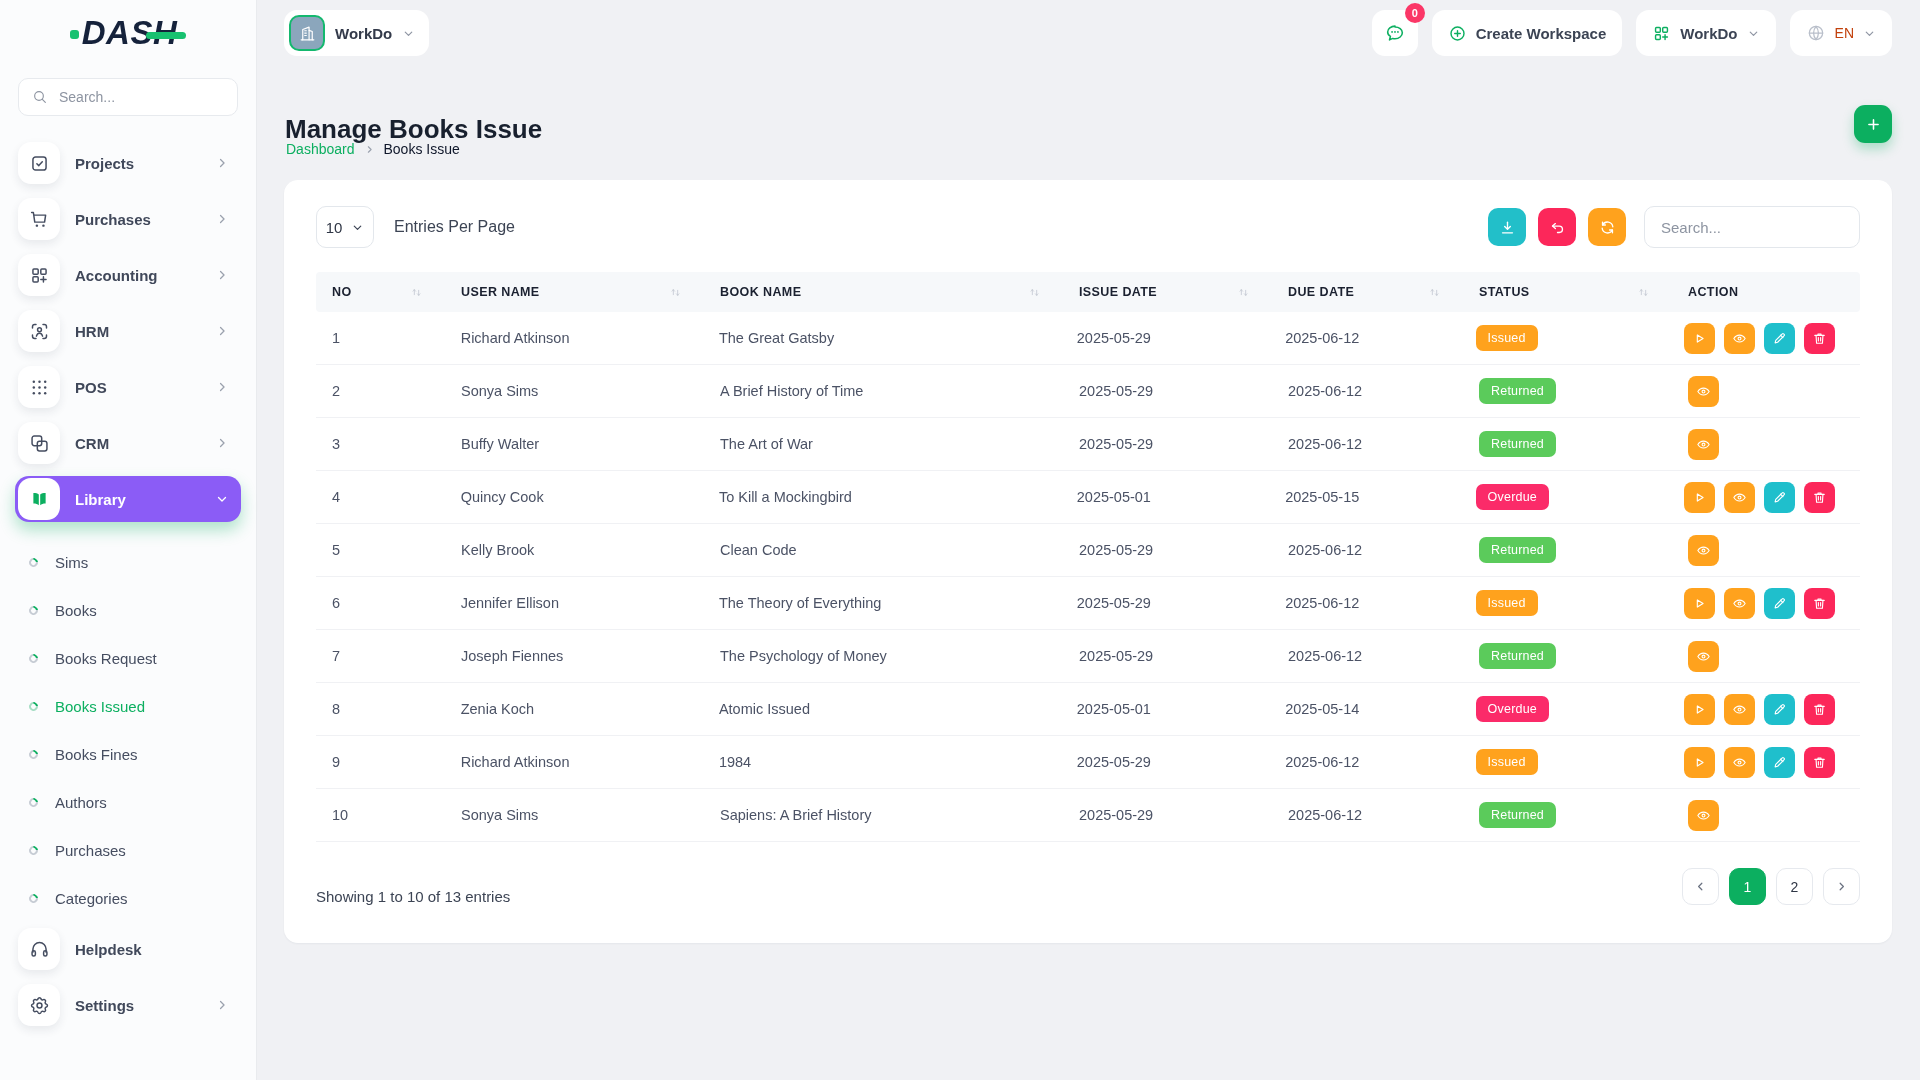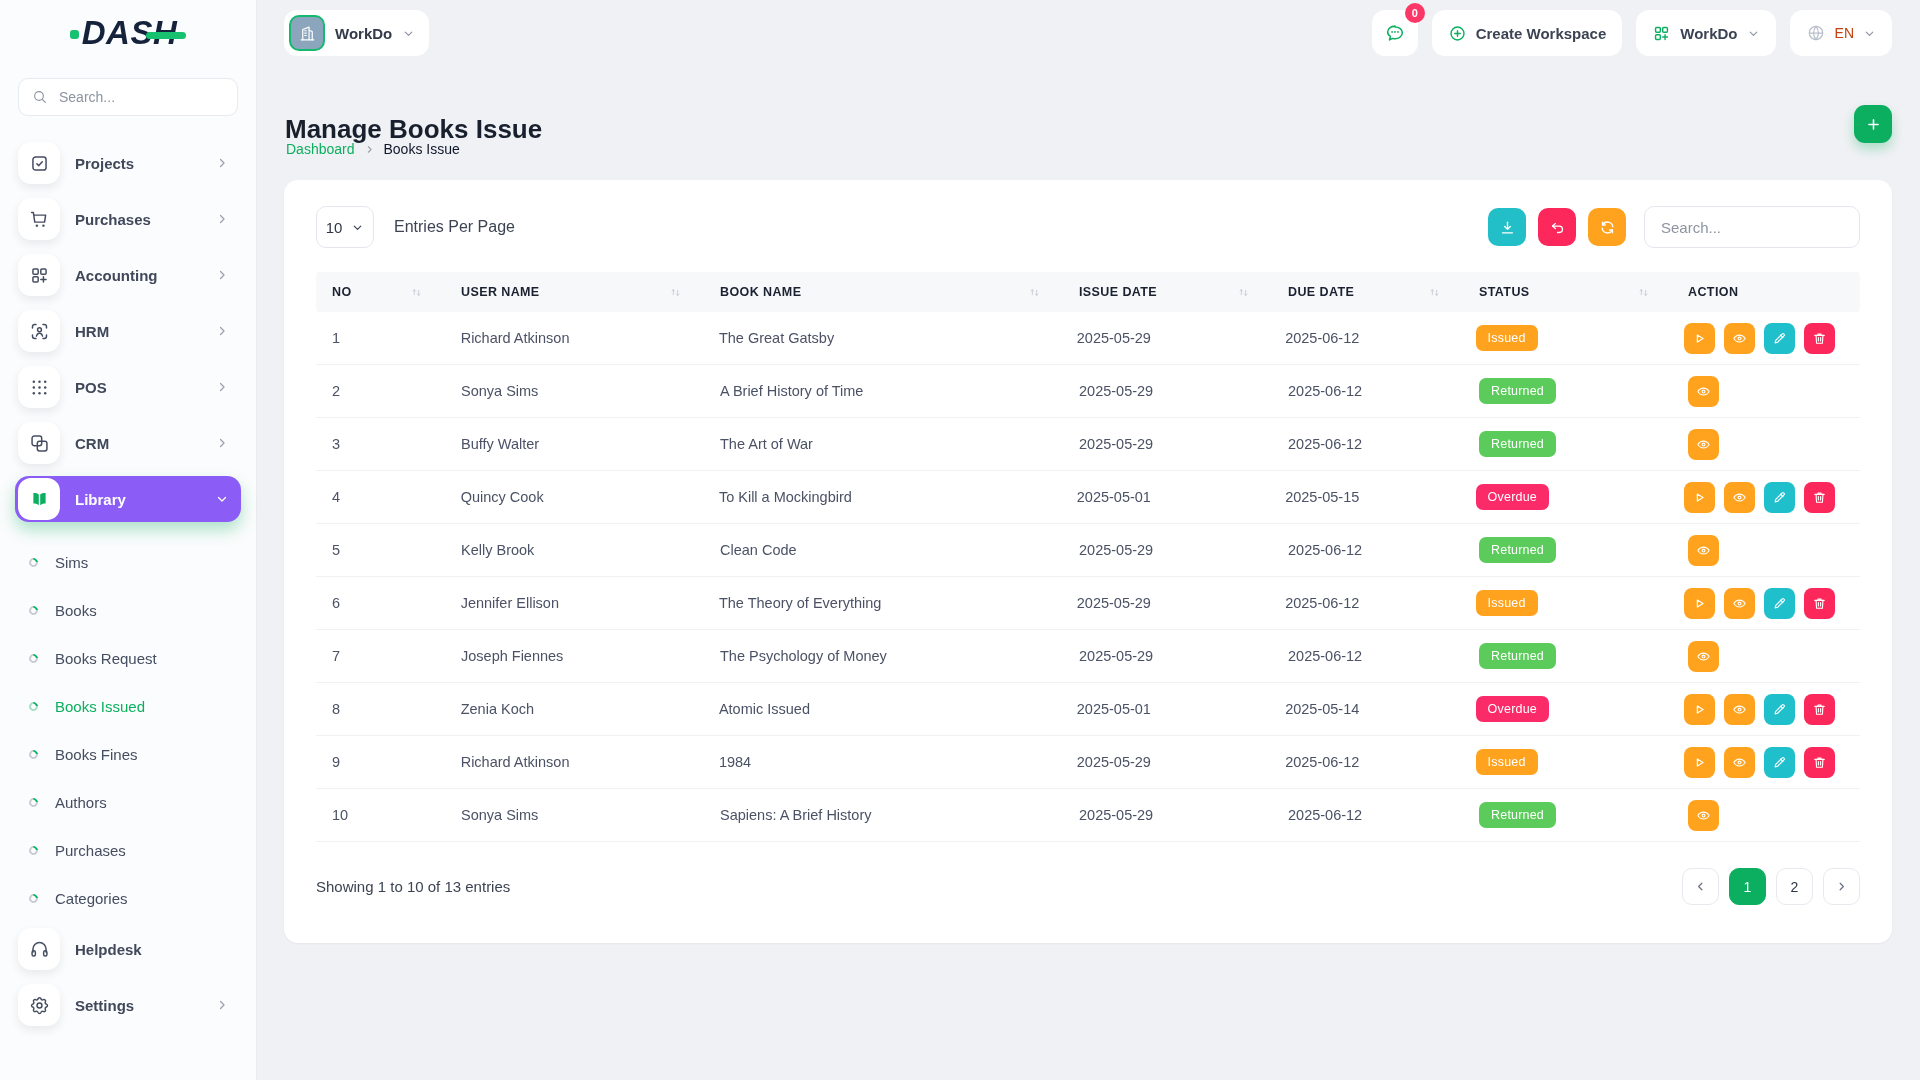--- a/index.html
+++ b/index.html
@@ -100,21 +100,21 @@
   .key-no{width:129px}.key-user{width:259px}.key-book{width:359px}.key-issue{width:209px}
   .key-due{width:191px}.key-status{width:209px}.key-action{flex:1}
   .trow{display:flex;align-items:center;height:53px;border-bottom:1px solid #f0f1f4;font-size:14.5px;color:#4b5265}
   .cell{padding:0 16px;white-space:nowrap;overflow:hidden}
   .cell.key-action{display:flex;align-items:center;overflow:visible}
   .badge-status{display:inline-block;padding:6px 12px;border-radius:7px;color:#fff;font-size:12.5px;
                 font-weight:500;letter-spacing:.2px}
   .abtn{width:31px;height:31px;border-radius:8px;color:#fff;display:inline-flex;align-items:center;
         justify-content:center;margin-right:9px}
   .abtn svg{width:15px;height:15px;stroke-width:1.8}
-  .card-footer{display:flex;align-items:center;margin-top:26px}
+  .card-footer{display:flex;align-items:flex-end;margin-top:26px}
   .showing{font-size:15px;color:#3c4454}
   .pager{margin-left:auto;display:flex;align-items:center;gap:10px}
   .page-box{min-width:37px;height:37px;border:1px solid #e6e9ee;border-radius:10px;background:#fff;
             display:flex;align-items:center;justify-content:center;font-size:14px;color:#2f3645;padding:0 8px}
   .page-box svg{width:13px;height:13px;stroke-width:2.2;color:#6a7180}
   .page-box.active{background:#0caf60;border-color:#0caf60;color:#fff}
 </style>
 </head>
 <body>
 

